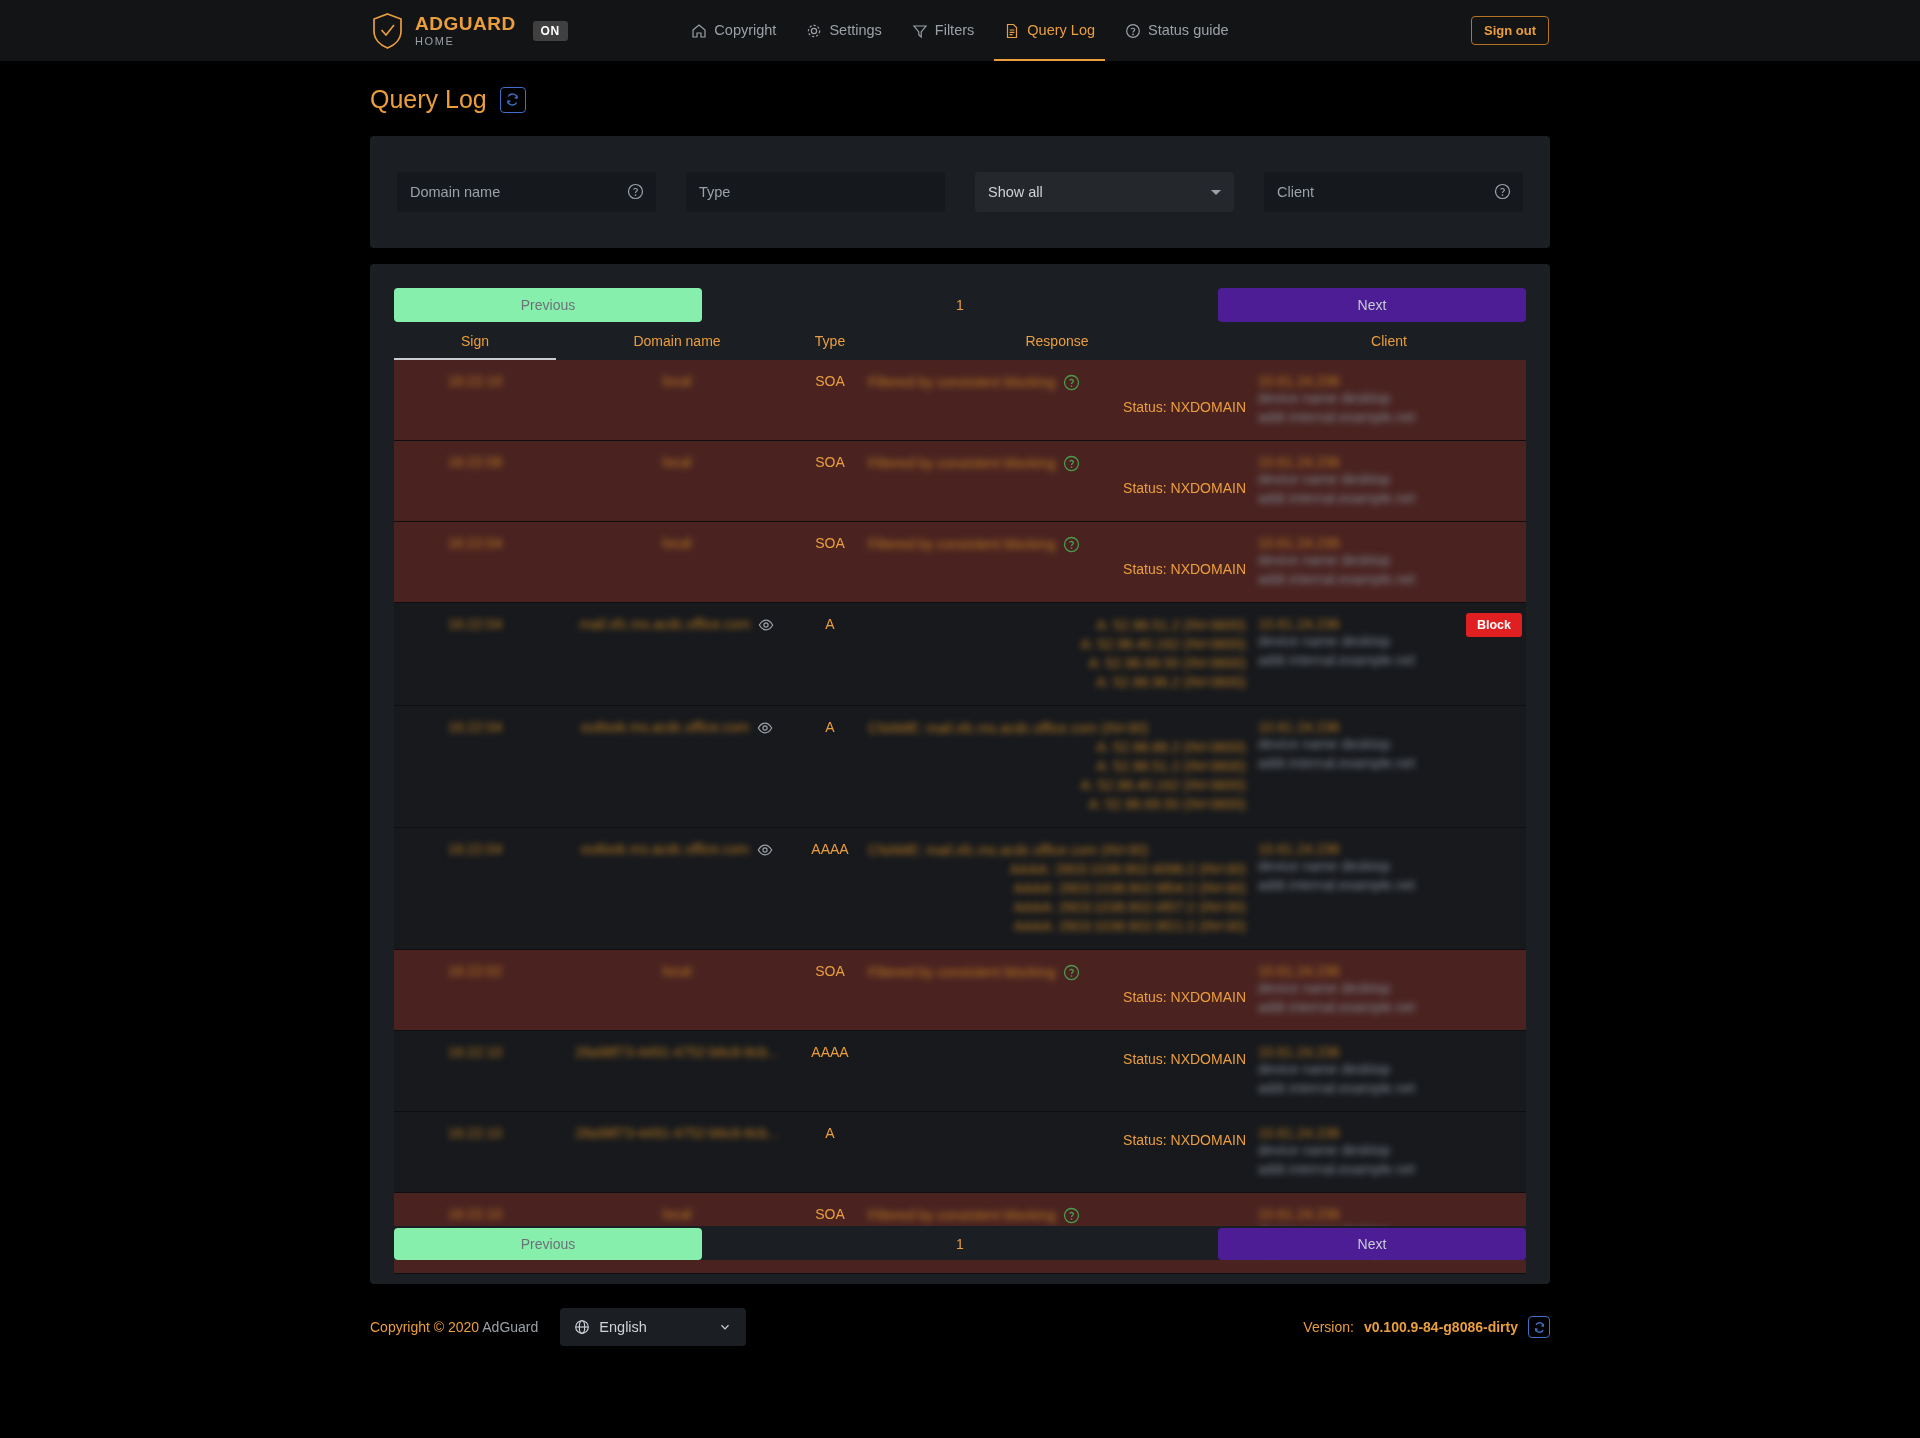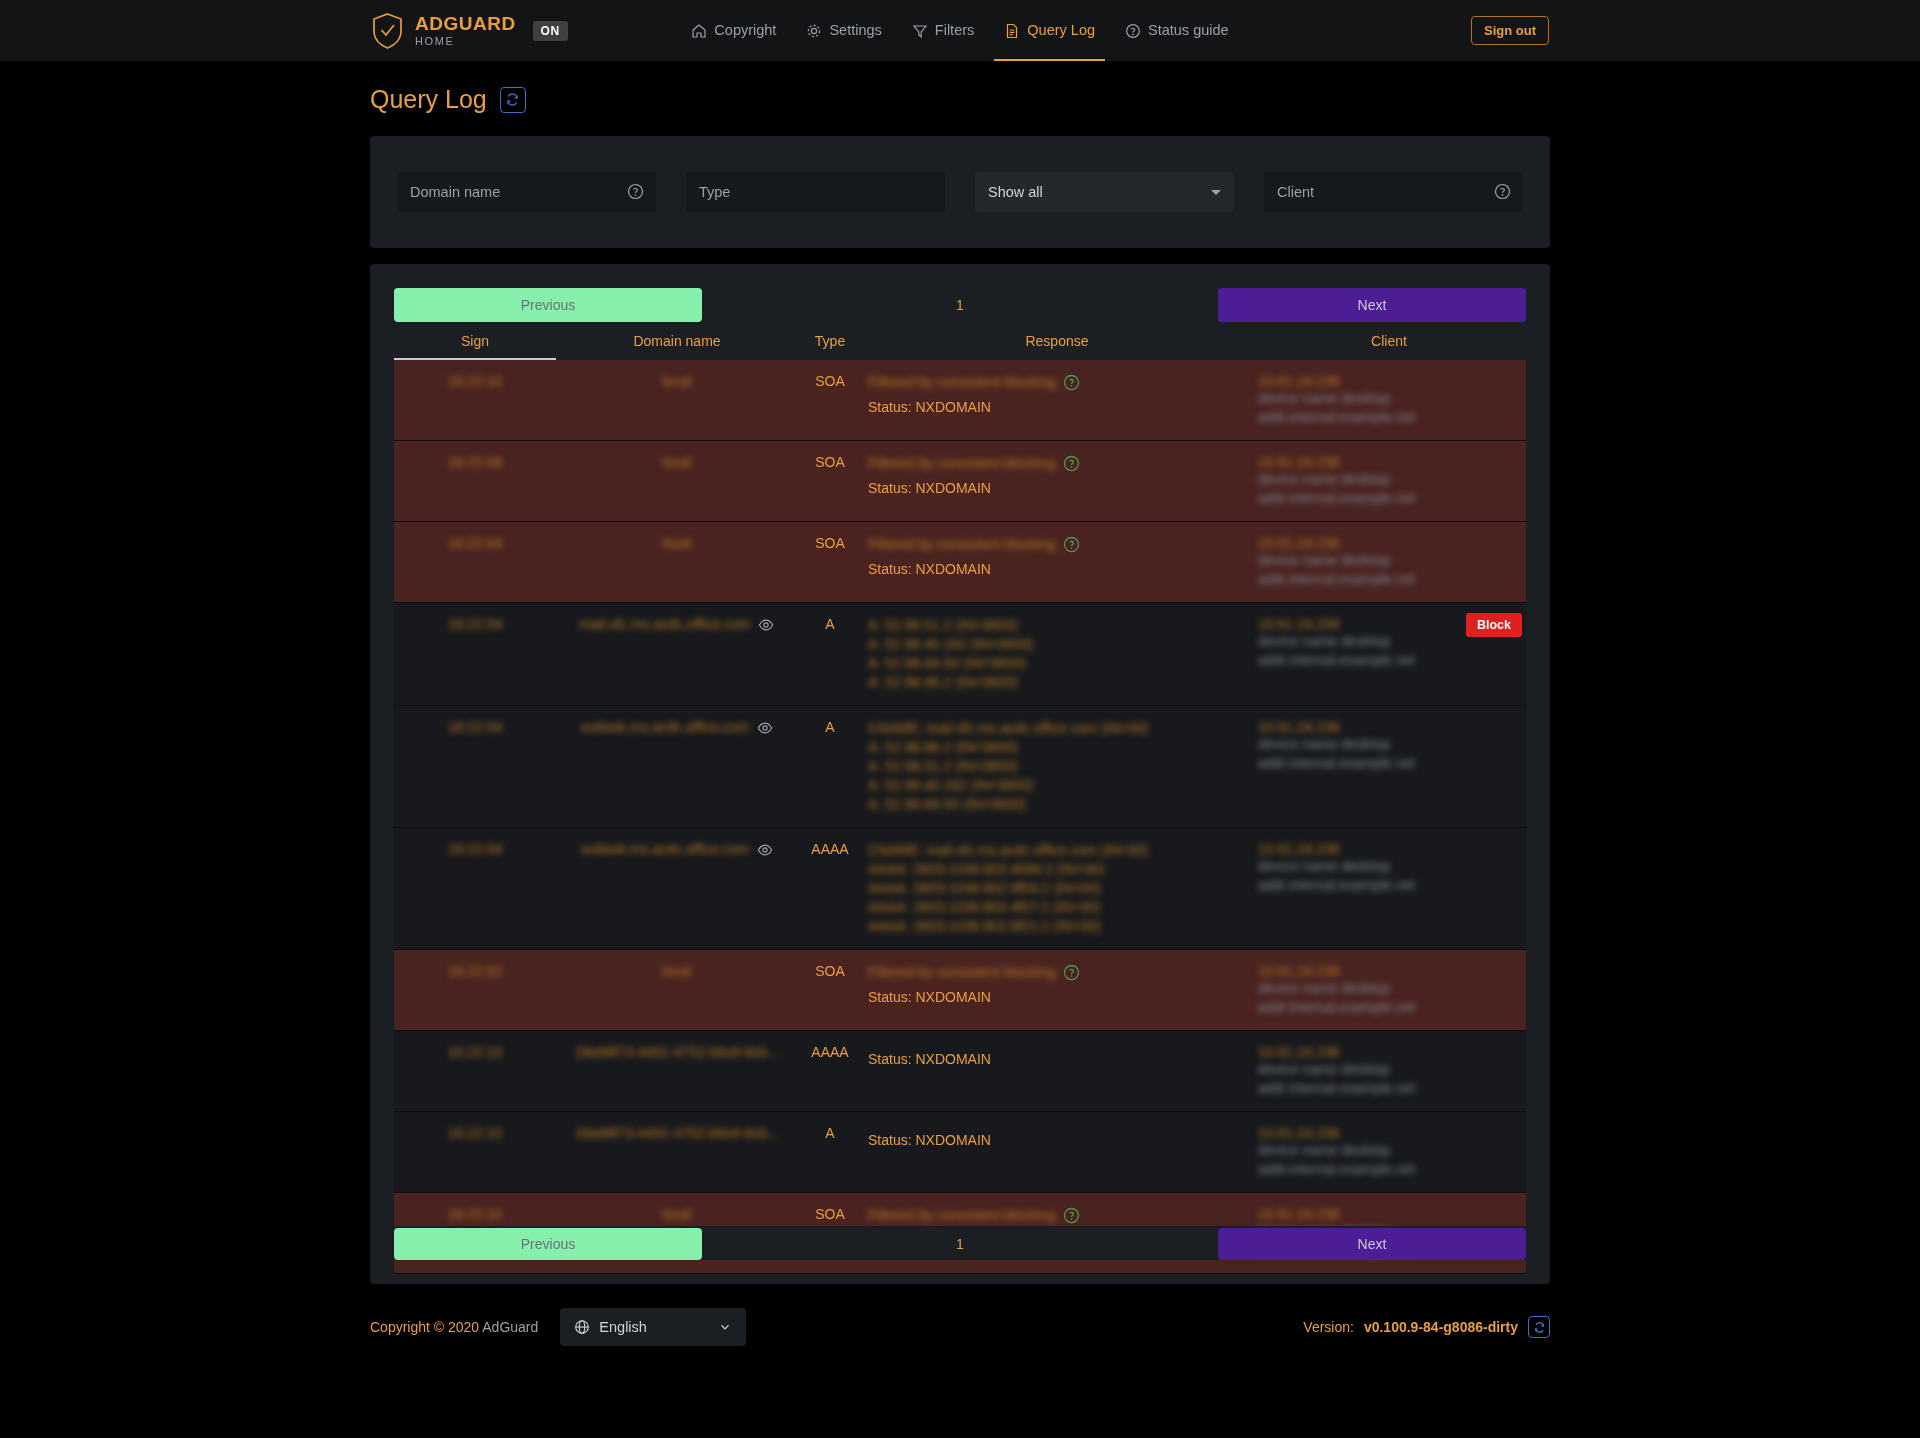--- a/index.html
+++ b/index.html
@@ -105,21 +105,21 @@
 
   .rows { }
   .row { display: flex; border-bottom: 1px solid #0c0e10; padding: 13px 0 13px 0; position: relative; }
   .row.blocked { background: #4a2321; }
   .row.normal  { background: #17191d; }
 
   .cell { font-size: 14px; padding: 0 6px; }
   .cell.time   { width: 162px; text-align: center; }
   .cell.domain { width: 242px; display: flex; align-items: flex-start; justify-content: center; gap: 8px; }
   .cell.type   { width: 64px; text-align: center; color: #eb9e3e; }
-  .cell.resp   { width: 390px; }
+  .cell.resp   { width: 390px; text-align: right; }
   .cell.client { width: 274px; position: relative; }
 
   .blur { filter: blur(3.4px); color: #b8791f; user-select: none; }
   .blur-gray { filter: blur(3.2px); color: #7e858d; user-select: none; }
   .ln { line-height: 19px; }
 
   .status-line { color: #eb9e3e; margin-top: 7px; }
   .resp-head { display: flex; align-items: center; gap: 7px; }
 
   .eye-ico { width: 16px; height: 16px; flex: 0 0 16px; margin-top: 1px; cursor: pointer; }

